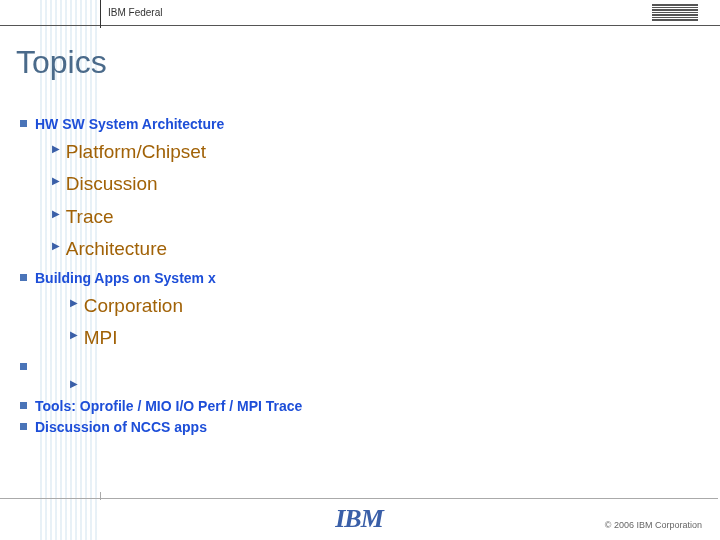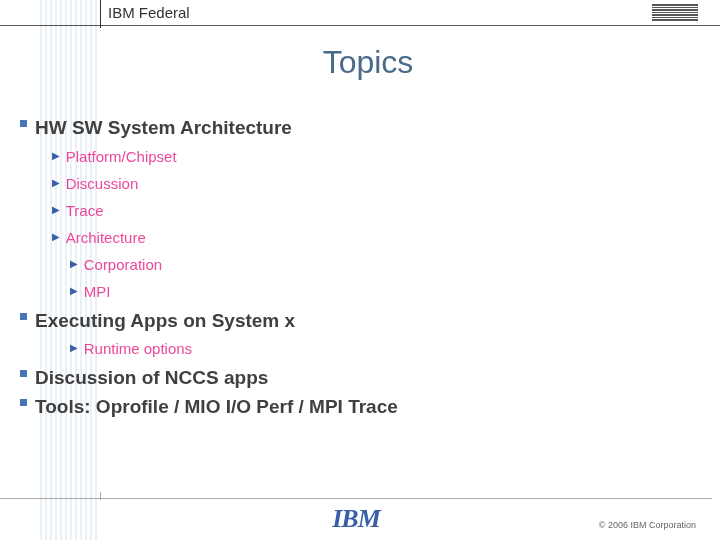--- a/index.html
+++ b/index.html
@@ -39,21 +39,21 @@
     position: absolute;
     left: 100px;
     top: 0;
     bottom: -3px;
     width: 1px;
     background: #333;
   }
   .header-label {
     position: absolute;
     left: 108px;
-    font-size: 15px;
+    font-size: 10px;
     color: #333;
   }
   .ibm-logo-top {
     position: absolute;
     right: 22px;
     top: 4px;
   }
   .ibm-bars {
     display: inline-block;
     width: 46px;
@@ -77,21 +77,20 @@
     );
     -webkit-mask-image: linear-gradient(90deg, #000 0%, #000 100%);
   }
   .title {
     position: relative;
     font-size: 32px;
     color: #4a6a8a;
     font-weight: normal;
     margin: 18px 0 0 16px;
     z-index: 2;
-    text-align: center;
   }
   .content {
     position: relative;
     margin: 34px 0 0 20px;
     z-index: 2;
     font-size: 13px;
     line-height: 1.4;
   }
   .topic {
     display: flex;
@@ -101,48 +100,48 @@
   .sq {
     display: inline-block;
     width: 7px;
     height: 7px;
     background: #4a74b8;
     margin: 5px 8px 0 0;
     flex-shrink: 0;
   }
   .topic-label {
     font-weight: bold;
-    color: #404040;
-    font-size: 19px;
+    color: #1d4ed8;
+    font-size: 14px;
   }
   .subs {
     margin: 4px 0 6px 0;
   }
   .sub {
     display: flex;
     align-items: flex-start;
     margin: 3px 0 6px 0;
   }
   .sub .arrow {
     color: #3a5fa8;
     font-size: 10px;
     margin: 3px 6px 0 0;
     flex-shrink: 0;
   }
   .sub-label {
-    color: #ec4899;
-    font-size: 15px;
+    color: #a16207;
+    font-size: 19px;
   }
   .indent-1 { margin-left: 32px; }
   .indent-2 { margin-left: 50px; }
   .footer {
     position: absolute;
     bottom: 0;
     left: 0;
-    right: 8px;
+    right: 2px;
     height: 48px;
     z-index: 2;
   }
   .footer-line {
     position: absolute;
     top: 6px;
     left: 0;
     right: 0;
     height: 1px;
     background: #aaa;
@@ -209,49 +208,51 @@
     <div class="sub">
         <span class="arrow">▶</span>
         <span class="sub-label">Trace</span>
       </div>
     <div class="sub">
         <span class="arrow">▶</span>
         <span class="sub-label">Architecture</span>
       </div>
   </div>
 
+  <div class="topic">
+    <span class="sq"></span>
+    <span class="topic-label">Building Apps on System x</span>
+  </div>
   <div class="subs indent-2">
     <div class="sub">
         <span class="arrow">▶</span>
         <span class="sub-label">Corporation</span>
       </div>
     <div class="sub">
         <span class="arrow">▶</span>
         <span class="sub-label">MPI</span>
       </div>
   </div>
 
   <div class="topic">
     <span class="sq"></span>
-    <span class="topic-label">Executing Apps on System x</span>
   </div>
   <div class="subs indent-2">
     <div class="sub">
         <span class="arrow">▶</span>
-        <span class="sub-label">Runtime options</span>
-      </div>
-  </div>
-
+      </div>
+  </div>
+
+  <div class="topic">
+    <span class="sq"></span>
+    <span class="topic-label">Tools: Oprofile / MIO I/O Perf / MPI Trace</span>
+  </div>
   <div class="topic">
     <span class="sq"></span>
     <span class="topic-label">Discussion of NCCS apps</span>
-  </div>
-  <div class="topic">
-    <span class="sq"></span>
-    <span class="topic-label">Tools: Oprofile / MIO I/O Perf / MPI Trace</span>
   </div>
 
 </div>
 
 <div class="footer">
   <div class="footer-line"></div>
   <div class="footer-tick"></div>
   <div class="footer-logo">IBM</div>
   <div class="footer-copy">© 2006 IBM Corporation</div>
 </div>

